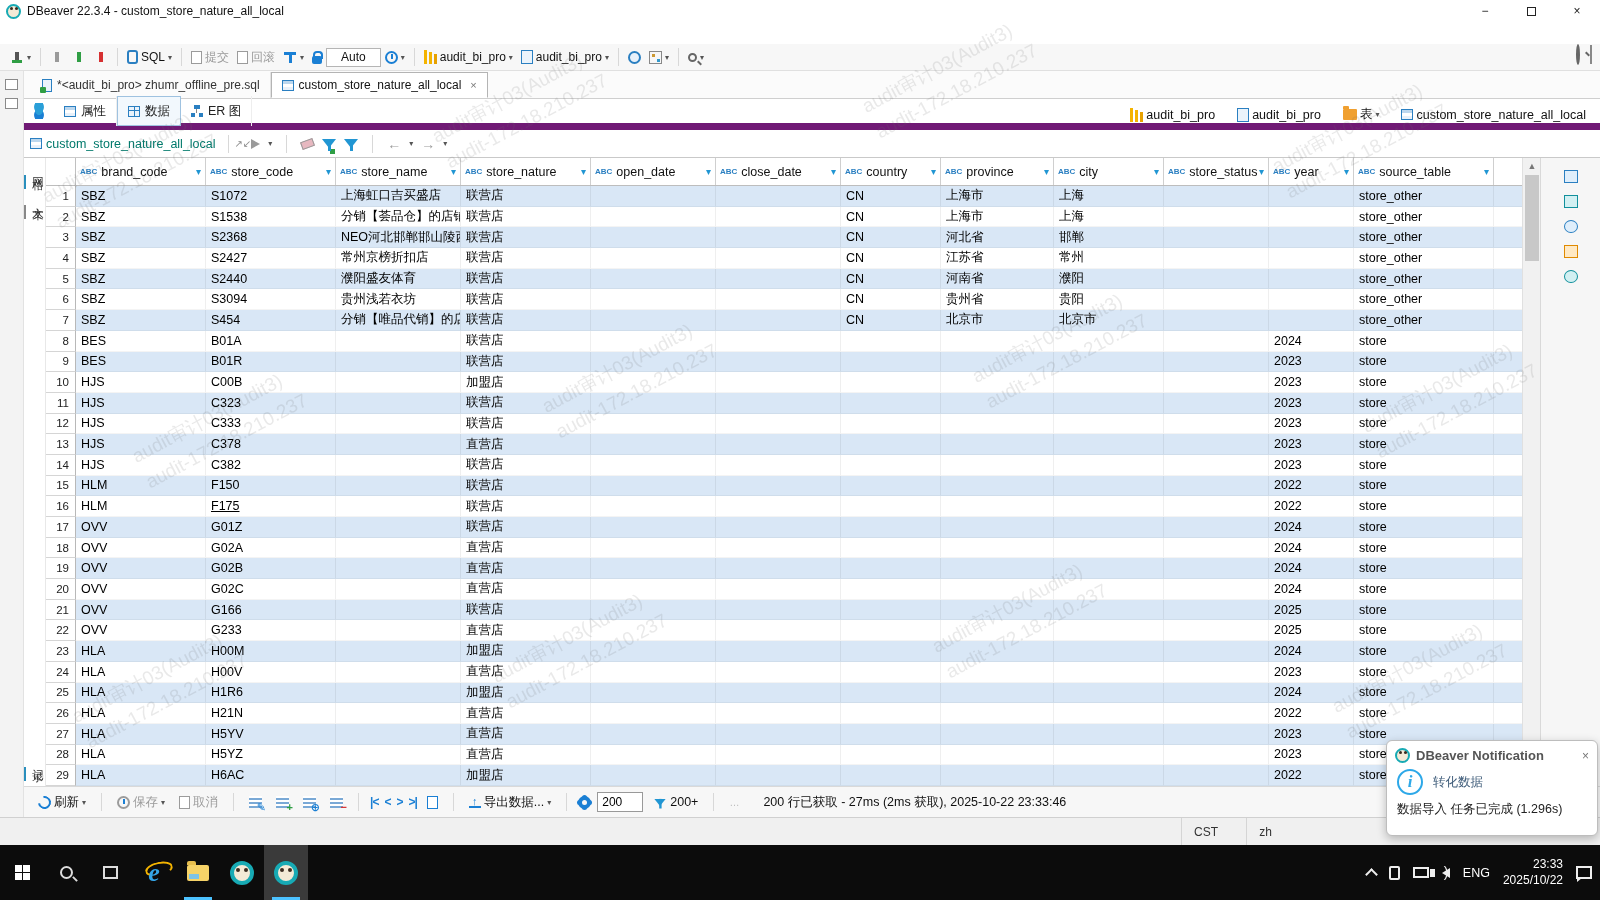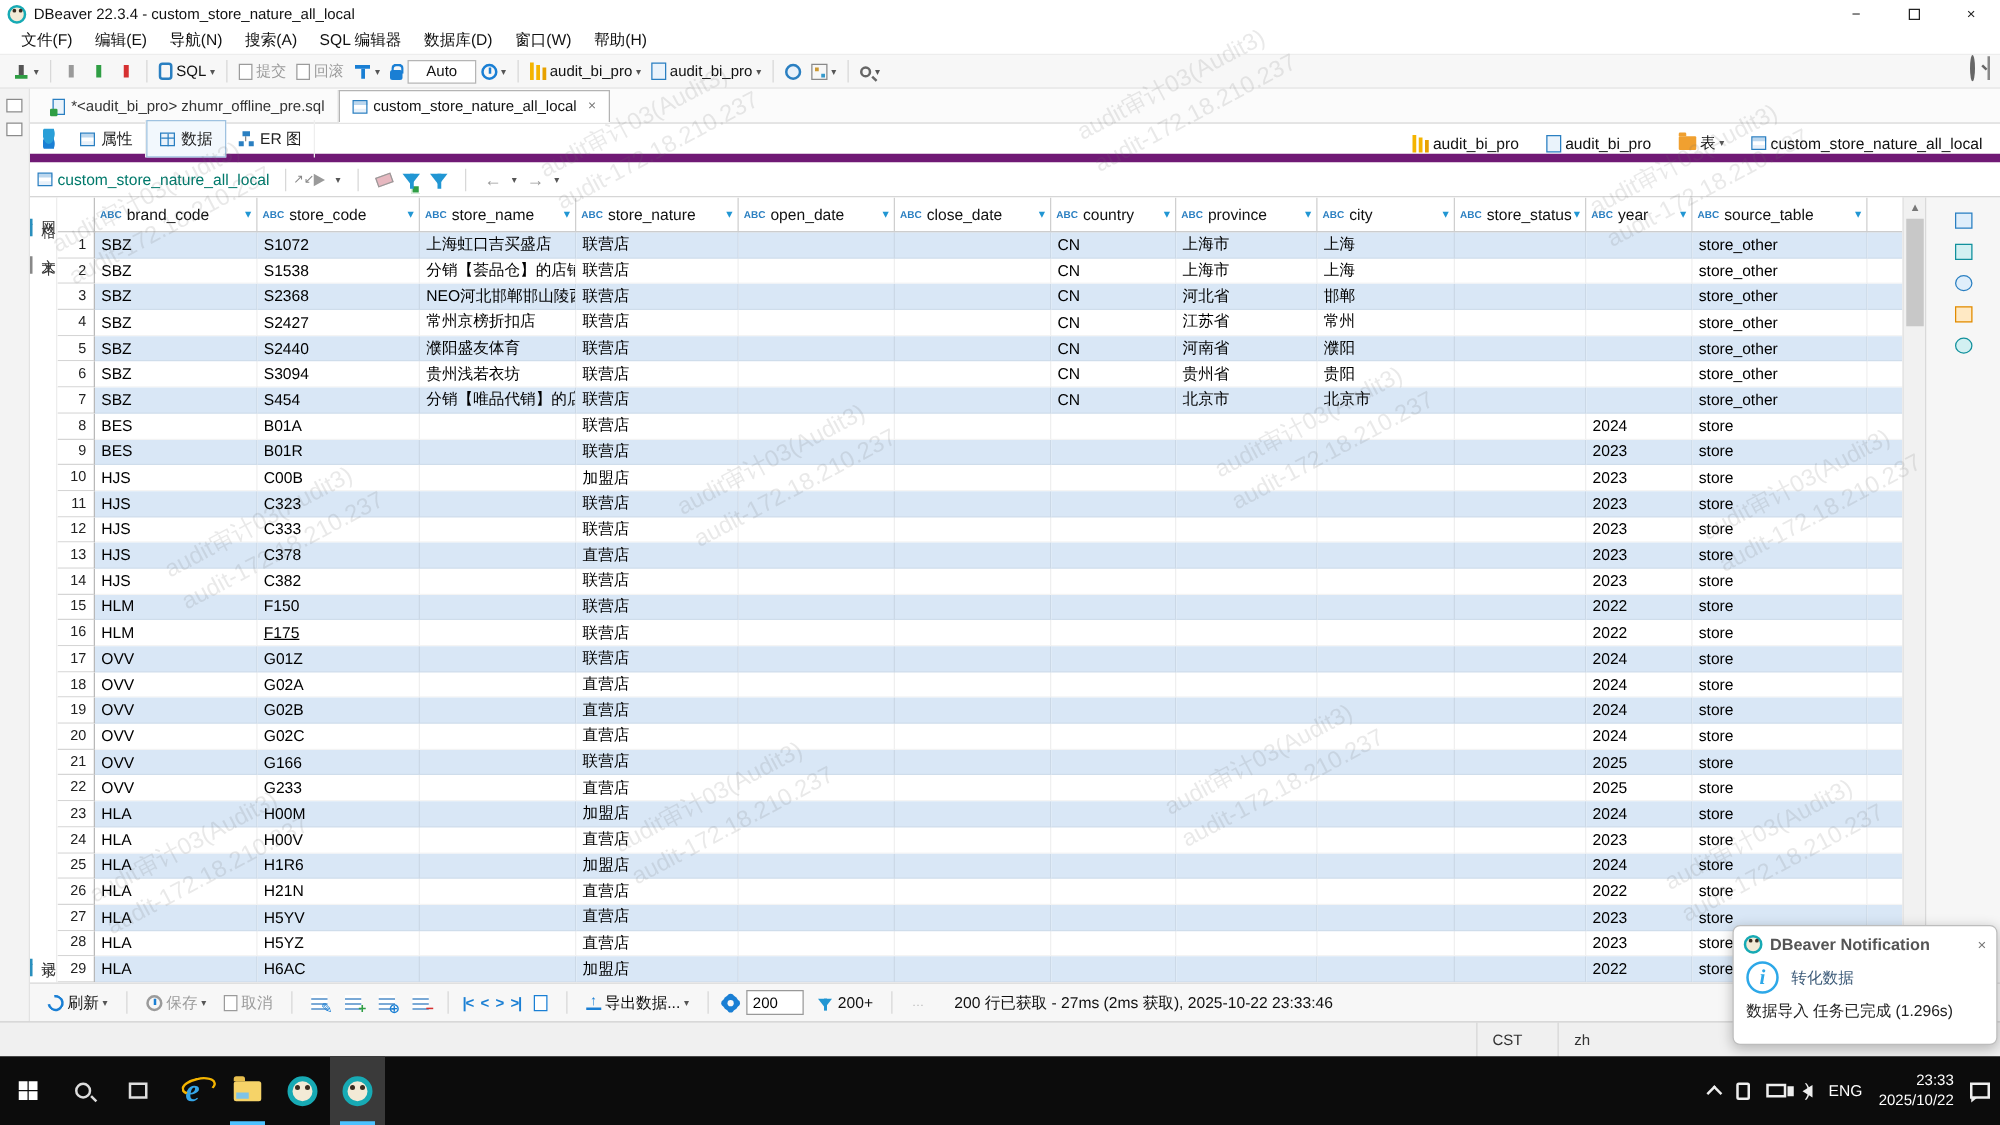--- a/index.html
+++ b/index.html
@@ -184,30 +184,20 @@
     <span class="t">DBeaver 22.3.4 - custom_store_nature_all_local</span>
     <span class="wctrl">
       <span class="wb">−</span>
       <span class="wb">
           <span class="maxbox"></span>
         </span>
       <span class="wb">×</span>
     </span>
   </div>
 
-  <div id="menubar" class="abs">
-      <span class="menu-item">文件(F)</span>
-      <span class="menu-item">编辑(E)</span>
-      <span class="menu-item">导航(N)</span>
-      <span class="menu-item">搜索(A)</span>
-      <span class="menu-item">SQL 编辑器</span>
-      <span class="menu-item">数据库(D)</span>
-      <span class="menu-item">窗口(W)</span>
-      <span class="menu-item">帮助(H)</span>
-    </div>
 
   <div id="toolbar" class="abs">
     <span class="tbtn">
         <span class="ic ic-plug"></span>
         <span class="caret">▾</span>
       </span>
     <span class="tsep"></span>
     <span class="tbtn">
         <span class="ic ic-plug-gray"></span>
       </span>

